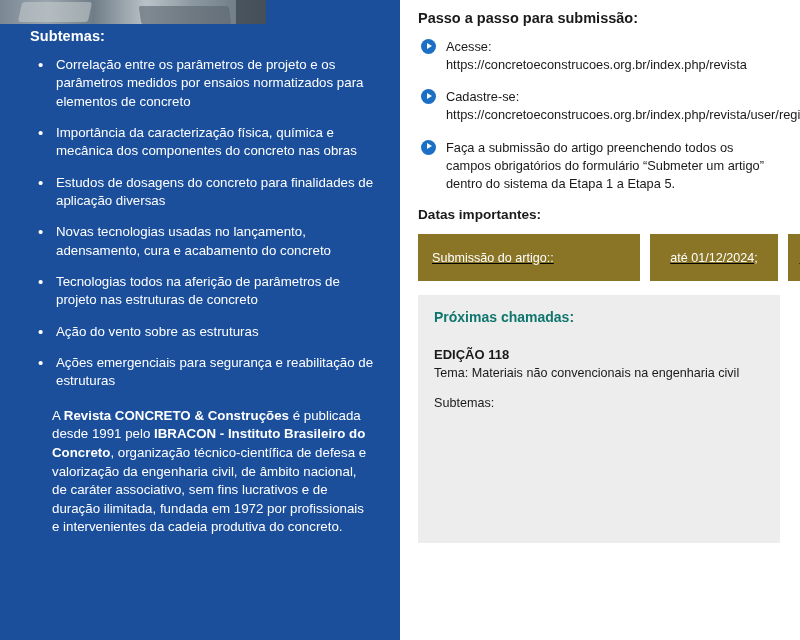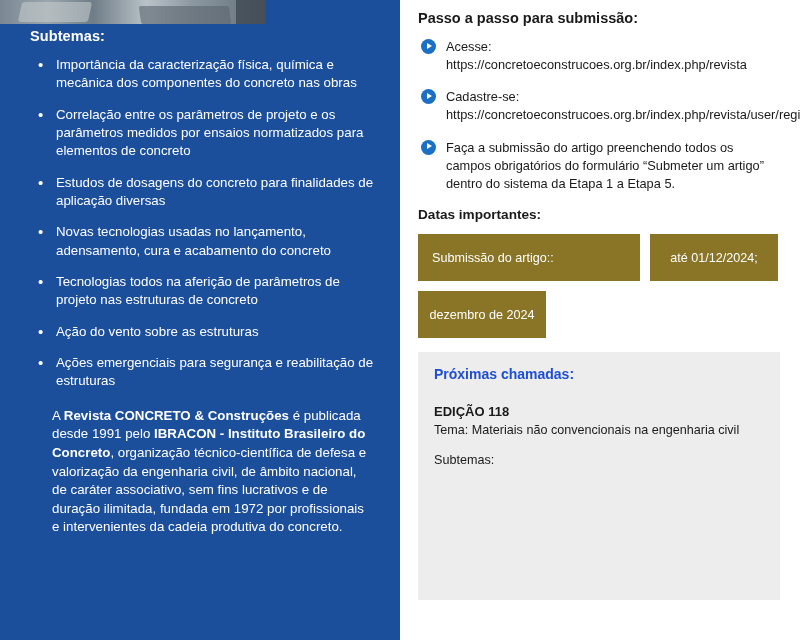--- a/index.html
+++ b/index.html
@@ -138,22 +138,23 @@
   .step-text .url { }
 
   .datas-title {
     font-size: 13.6px;
     font-weight: bold;
     color: #1a1a1a;
     margin: 14px 0 12px 0;
   }
   .date-grid {
     display: flex;
-    flex-direction: column;
+    flex-direction: row;
     gap: 10px;
+    text-decoration: underline;
   }
   .date-row {
     display: flex;
     gap: 10px;
   }
   .date-cell {
     background: #8a7425;
     color: #ffffff;
     font-size: 12.6px;
     height: 47px;
@@ -175,21 +176,21 @@
     margin-top: 14px;
     background: #ededed;
     width: 362px;
     height: 248px;
     padding: 14px 16px 0 16px;
     overflow: hidden;
   }
   .prox-title {
     font-size: 14px;
     font-weight: bold;
-    color: #1d4ed8;
+    color: #0f766e;
     margin: 0 0 22px 0;
   }
   .edicao {
     font-size: 13px;
     font-weight: bold;
     color: #1a1a1a;
     margin: 0 0 4px 0;
   }
   .tema {
     font-size: 12.6px;
@@ -227,22 +228,22 @@
     <div class="photo-strip">
       <div class="blob1"></div>
       <div class="blob2"></div>
       <div class="blob3"></div>
     </div>
 
     <div class="left-inner">
       <div class="subtemas-title">Subtemas:</div>
 
       <ul class="bullets">
+        <li>Correlação entre os parâmetros de projeto e os parâmetros medidos por ensaios normatizados para elementos de concreto</li>
         <li>Importância da caracterização física, química e mecânica dos componentes do concreto nas obras</li>
-        <li>Correlação entre os parâmetros de projeto e os parâmetros medidos por ensaios normatizados para elementos de concreto</li>
         <li>Estudos de dosagens do concreto para finalidades de aplicação diversas</li>
         <li>Novas tecnologias usadas no lançamento, adensamento, cura e acabamento do concreto</li>
         <li>Tecnologias todos na aferição de parâmetros de projeto nas estruturas de concreto</li>
         <li>Ação do vento sobre as estruturas</li>
         <li>Ações emergenciais para segurança e reabilitação de estruturas</li>
       </ul>
 
       <div class="left-para">A <b>Revista CONCRETO &amp; Construções</b> é publicada desde 1991 pelo <b>IBRACON - Instituto Brasileiro do Concreto</b>, organização técnico-científica de defesa e valorização da engenharia civil, de âmbito nacional, de caráter associativo, sem fins lucrativos e de duração ilimitada, fundada em 1972 por profissionais e intervenientes da cadeia produtiva do concreto.</div>
     </div>
   </div>

